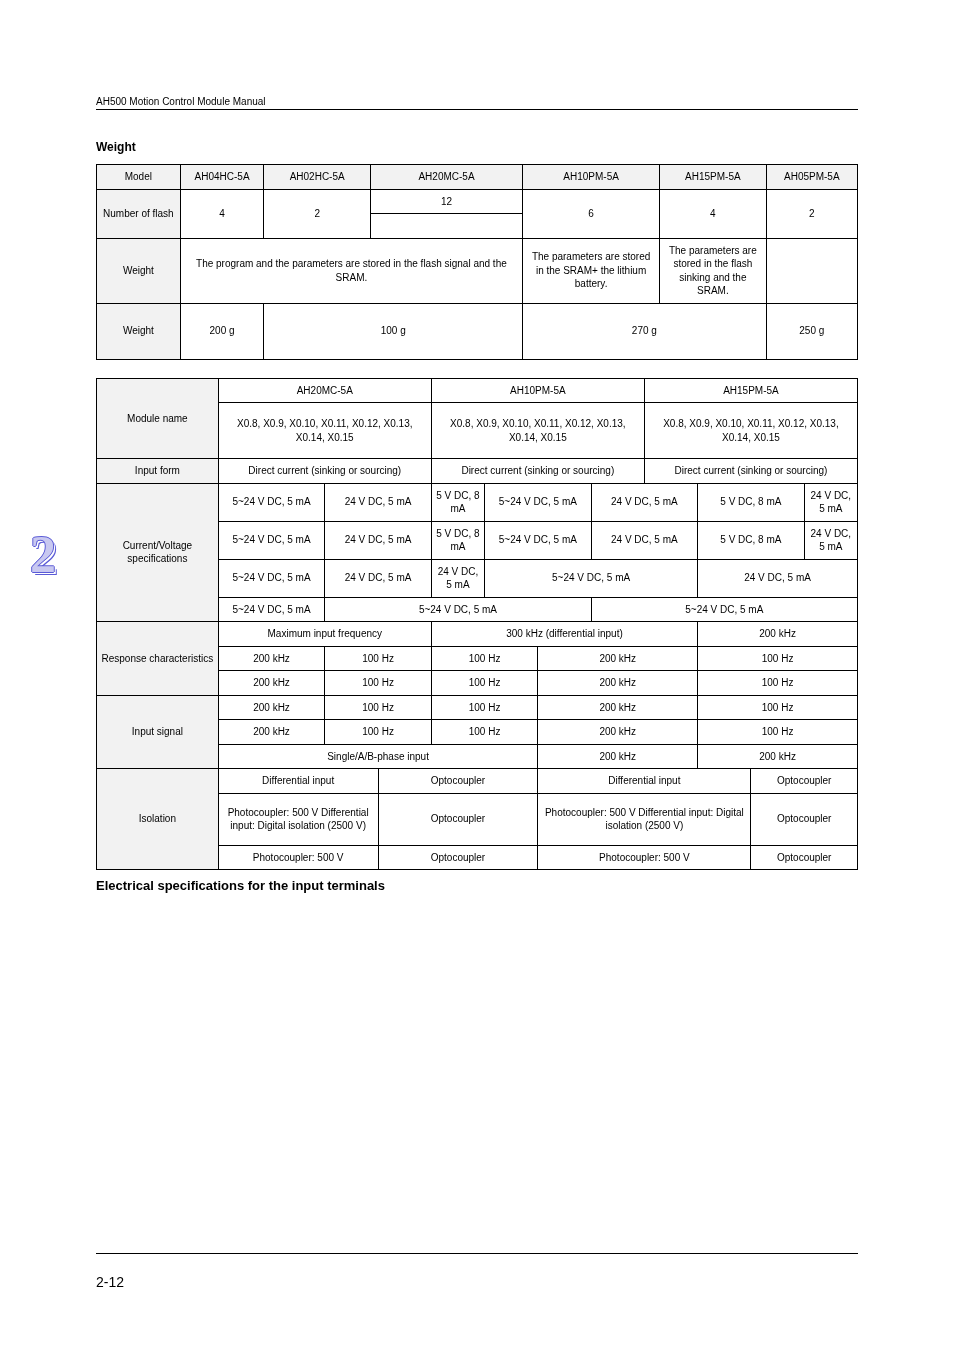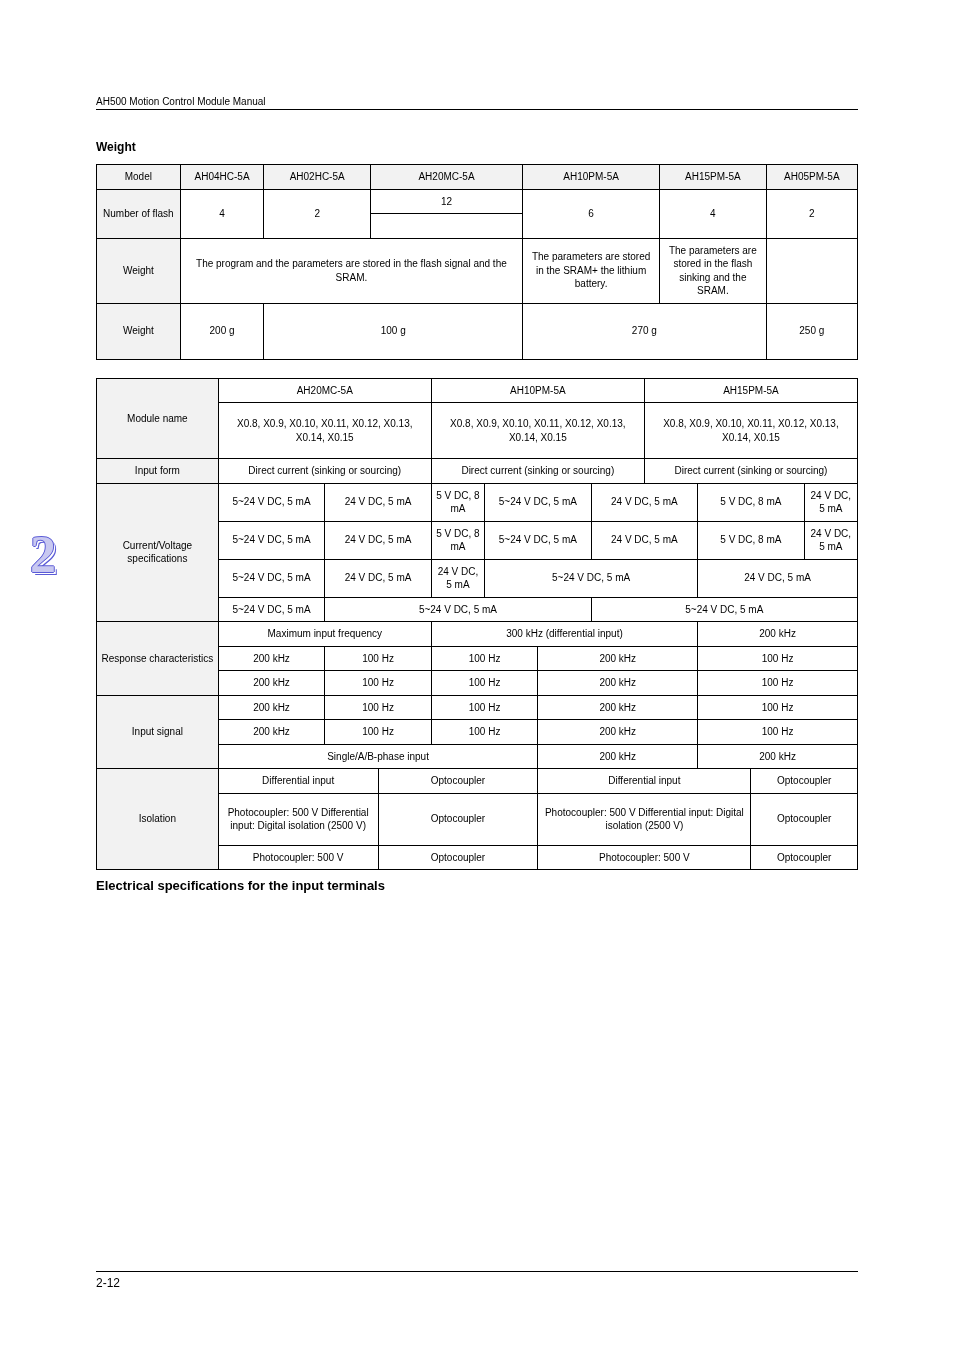--- a/index.html
+++ b/index.html
@@ -54,24 +54,24 @@
     color: #c8c8f0;
     text-shadow:
       1px 0 0 #5a5ad6, -1px 0 0 #5a5ad6,
       0 1px 0 #5a5ad6, 0 -1px 0 #5a5ad6,
       2px 2px 0 #fff, 3px 3px 0 #5a5ad6;
   }
   .footer {
     position: absolute;
     bottom: 60px; left: 96px; right: 96px;
     border-top: 1px solid #000;
-    padding-top: 4px;
+    padding-top: 20px;
     display: flex;
     justify-content: space-between;
-    font-size: 12px;
+    font-size: 14px;
   }
 </style>
 </head>
 <body>
 
 <div class="chapter-badge">2</div>
 
 <div class="page">
 
   <div class="header">

